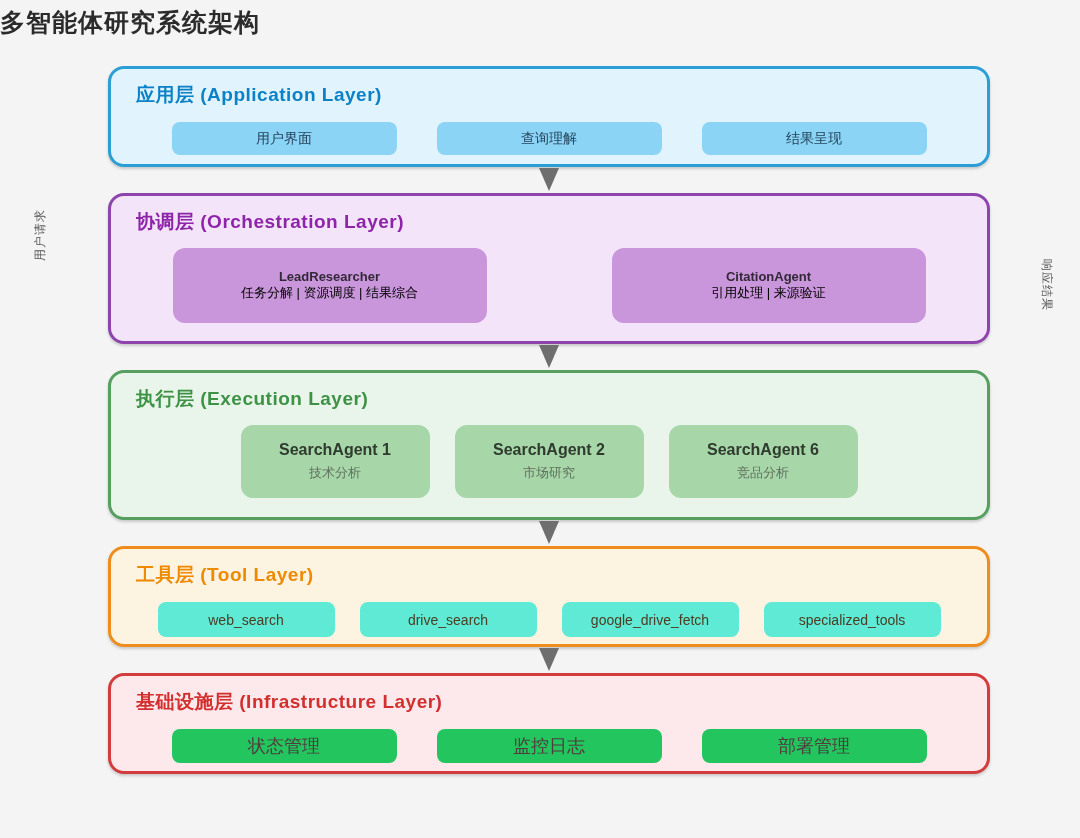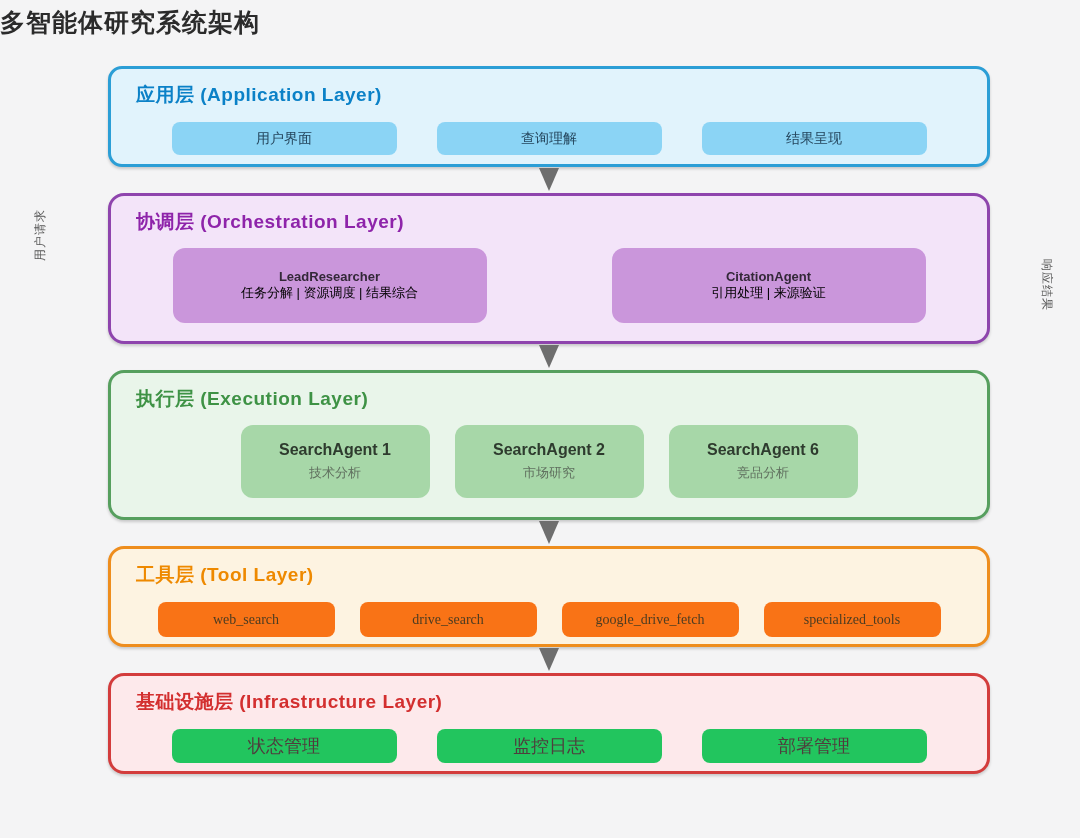--- a/index.html
+++ b/index.html
@@ -46,21 +46,21 @@
   .arrow-down {
     position: absolute; left: 50%; top: 1px;
     transform: translateX(-50%);
     width: 0; height: 0;
     border-left: 10px solid transparent;
     border-right: 10px solid transparent;
     border-top: 23px solid #6e6e6e;
   }
 
   
-  .layer.app { height: 101px; background: #e1f3fc; border-color: #2b9ed6; border-radius: 14px; }
+  .layer.app { height: 101px; background: #e1f3fc; border-color: #2b9ed6; }
   .layer.app h2 { color: #0b81c7; }
   .row.app-row { gap: 40px; margin-top: 14px; }
   .chip-app {
     width: 225px; height: 33px; border-radius: 8px;
     background: #8bd4f5; color: #24455c; font-size: 14px;
     display: flex; align-items: center; justify-content: center;
   }
 
   
   .layer.orch { height: 151px; background: #f3e4f9; border-color: #8e44ad; }
@@ -88,22 +88,22 @@
   .card-exec .card-title { font-size: 16px; font-weight: bold; color: #2e3b2e; }
   .card-exec.alt .card-title { font-weight: normal; color: #2d4533; }
   .card-exec .card-sub { font-size: 13px; color: #60705f; margin-top: 5px; }
 
   
   .layer.tool { height: 101px; background: #fdf3e1; border-color: #ee8d1d; }
   .layer.tool h2 { color: #ee8900; }
   .row.tool-row { gap: 25px; margin-top: 14px; }
   .chip-tool {
     width: 177px; height: 35px; border-radius: 8px;
-    background: #f97316; color: #4c3c22; font-size: 14px;
-    display: flex; align-items: center; justify-content: center; font-family: Liberation Serif, serif;
+    background: #5eead4; color: #4c3c22; font-size: 14px;
+    display: flex; align-items: center; justify-content: center;
   }
 
   
   .layer.infra { height: 101px; background: #fde9eb; border-color: #d33c3c; }
   .layer.infra h2 { color: #d32f2f; }
   .row.infra-row { gap: 40px; margin-top: 14px; }
   .chip-infra {
     width: 225px; height: 34px; border-radius: 8px;
     background: #22c55e; color: #4f3d3d; font-size: 18px;
     display: flex; align-items: center; justify-content: center;

